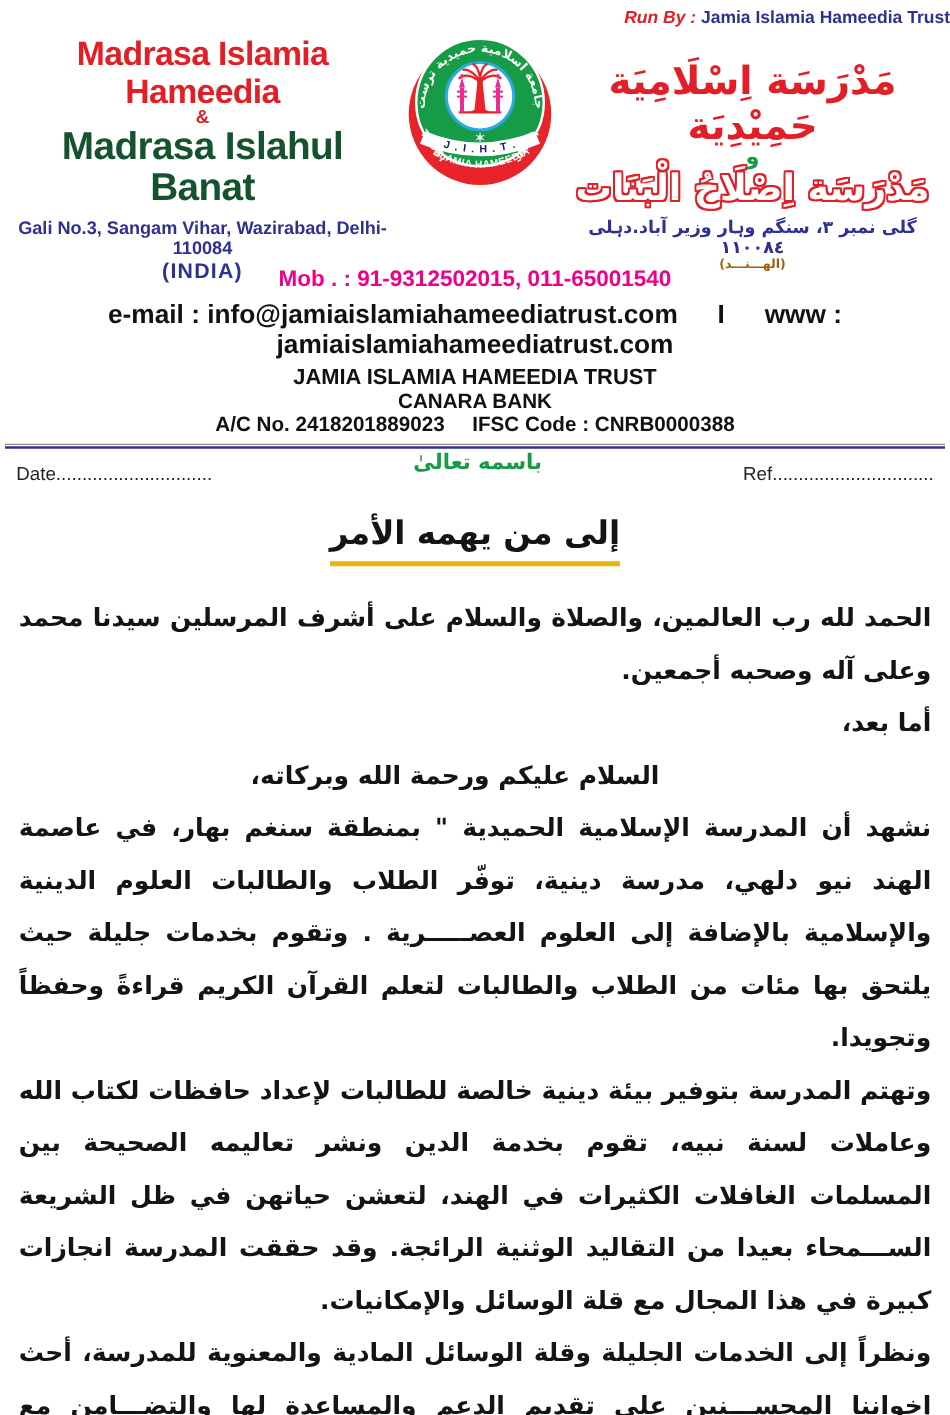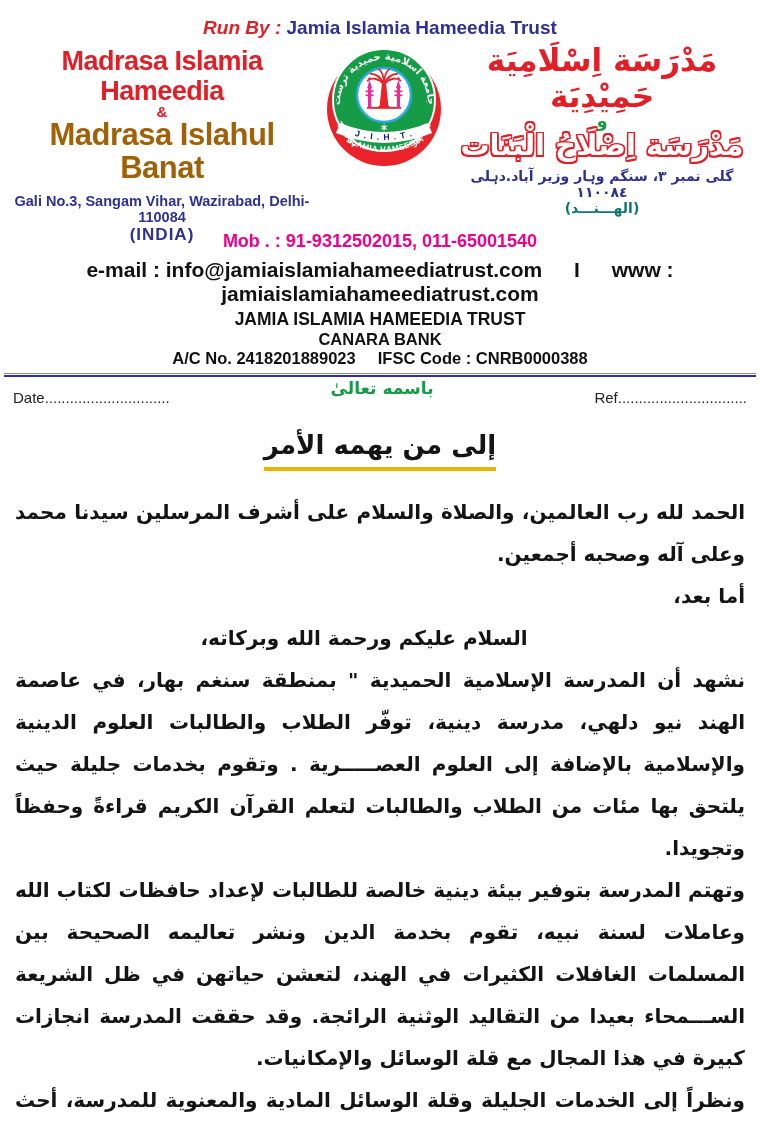--- a/index.html
+++ b/index.html
@@ -2,42 +2,42 @@
 <html><head>
 <meta charset="utf-8">
 <style>
   html,body { margin:0; padding:0; background:#fff; }
   .page {
     position:relative; width:760px; height:1132px; margin:0 auto;
     background:#fff; overflow:hidden;
     font-family:"Liberation Sans", sans-serif; color:#111;
   }
   
-  .runby { text-align:center; padding-top:17px; font-size:19px; font-weight:bold; }
+  .runby { text-align:right; padding-top:5px; font-size:14px; font-weight:bold; }
   .runby .rb-label { color:#e21e26; font-style:italic; }
   .runby .rb-value { color:#2e3192; }
   .header { display:flex; align-items:flex-start; padding:2px 8px 0; }
   .col-left  { width:308px; text-align:center; padding-top:6px; }
   .col-logo  { width:136px; text-align:center; padding-top:2px; }
   .col-right { flex:1; text-align:center; direction:rtl; padding-top:2px;
                font-family:"DejaVu Sans", sans-serif; }
   .l-title1 { color:#e21e26; font-size:27px; font-weight:bold; letter-spacing:-0.5px; line-height:1.1; }
   .l-amp    { color:#e21e26; font-size:15px; font-weight:bold; line-height:0.85; }
-  .l-title2 { color:#a16207; font-size:31px; font-weight:bold; letter-spacing:-0.5px; line-height:1.05; }
+  .l-title2 { color:#14532d; font-size:31px; font-weight:bold; letter-spacing:-0.5px; line-height:1.05; }
   .l-addr   { color:#2e3192; font-size:14.5px; font-weight:bold; margin-top:9px; }
   .l-country{ color:#2e3192; font-size:17px; font-weight:bold; letter-spacing:1px; }
-  .r-title1 { color:#e21e26; font-size:31px; font-weight:bold; line-height:1.15; }
+  .r-title1 { color:#e21e26; font-size:31px; font-weight:bold; line-height:1.15;margin-top:23px; }
   .r-wa     { color:#169b46; font-size:18px; font-weight:bold; line-height:0.8; }
   .r-title2 { font-size:29px; font-weight:bold; line-height:1.15; color:#fff;
               text-shadow:-1.5px -1.5px 0 #e21e26, 1.5px -1.5px 0 #e21e26,
                           -1.5px 1.5px 0 #e21e26, 1.5px 1.5px 0 #e21e26,
                           -1.5px 0 0 #e21e26, 1.5px 0 0 #e21e26,
                           0 -1.5px 0 #e21e26, 0 1.5px 0 #e21e26; }
   .r-addr   { color:#2e3192; font-size:14px; font-weight:bold; margin-top:6px; }
-  .r-country{ color:#0f766e; font-size:14px; font-weight:bold; }
+  .r-country{ color:#a16207; font-size:10px; font-weight:bold; }
   .mob   { text-align:center; color:#ec008c; font-size:18px; font-weight:bold; margin-top:-14px; }
   .email-line { text-align:center; font-size:21px; font-weight:bold; color:#111; margin-top:6px; }
   .email-line .sep { display:inline-block; margin:0 26px; }
   .bank { text-align:center; font-weight:bold; color:#111; margin-top:3px; }
   .bank .b1 { font-size:17.5px; }
   .bank .b2 { font-size:16.5px; }
   .bank .b3 { font-size:16.5px; }
   .bank .gap { display:inline-block; width:22px; }
   .rule { margin:5px 4px 0; height:1px; border-top:1px solid #8a8a8a; border-bottom:2.5px solid #2e3192; }
   

